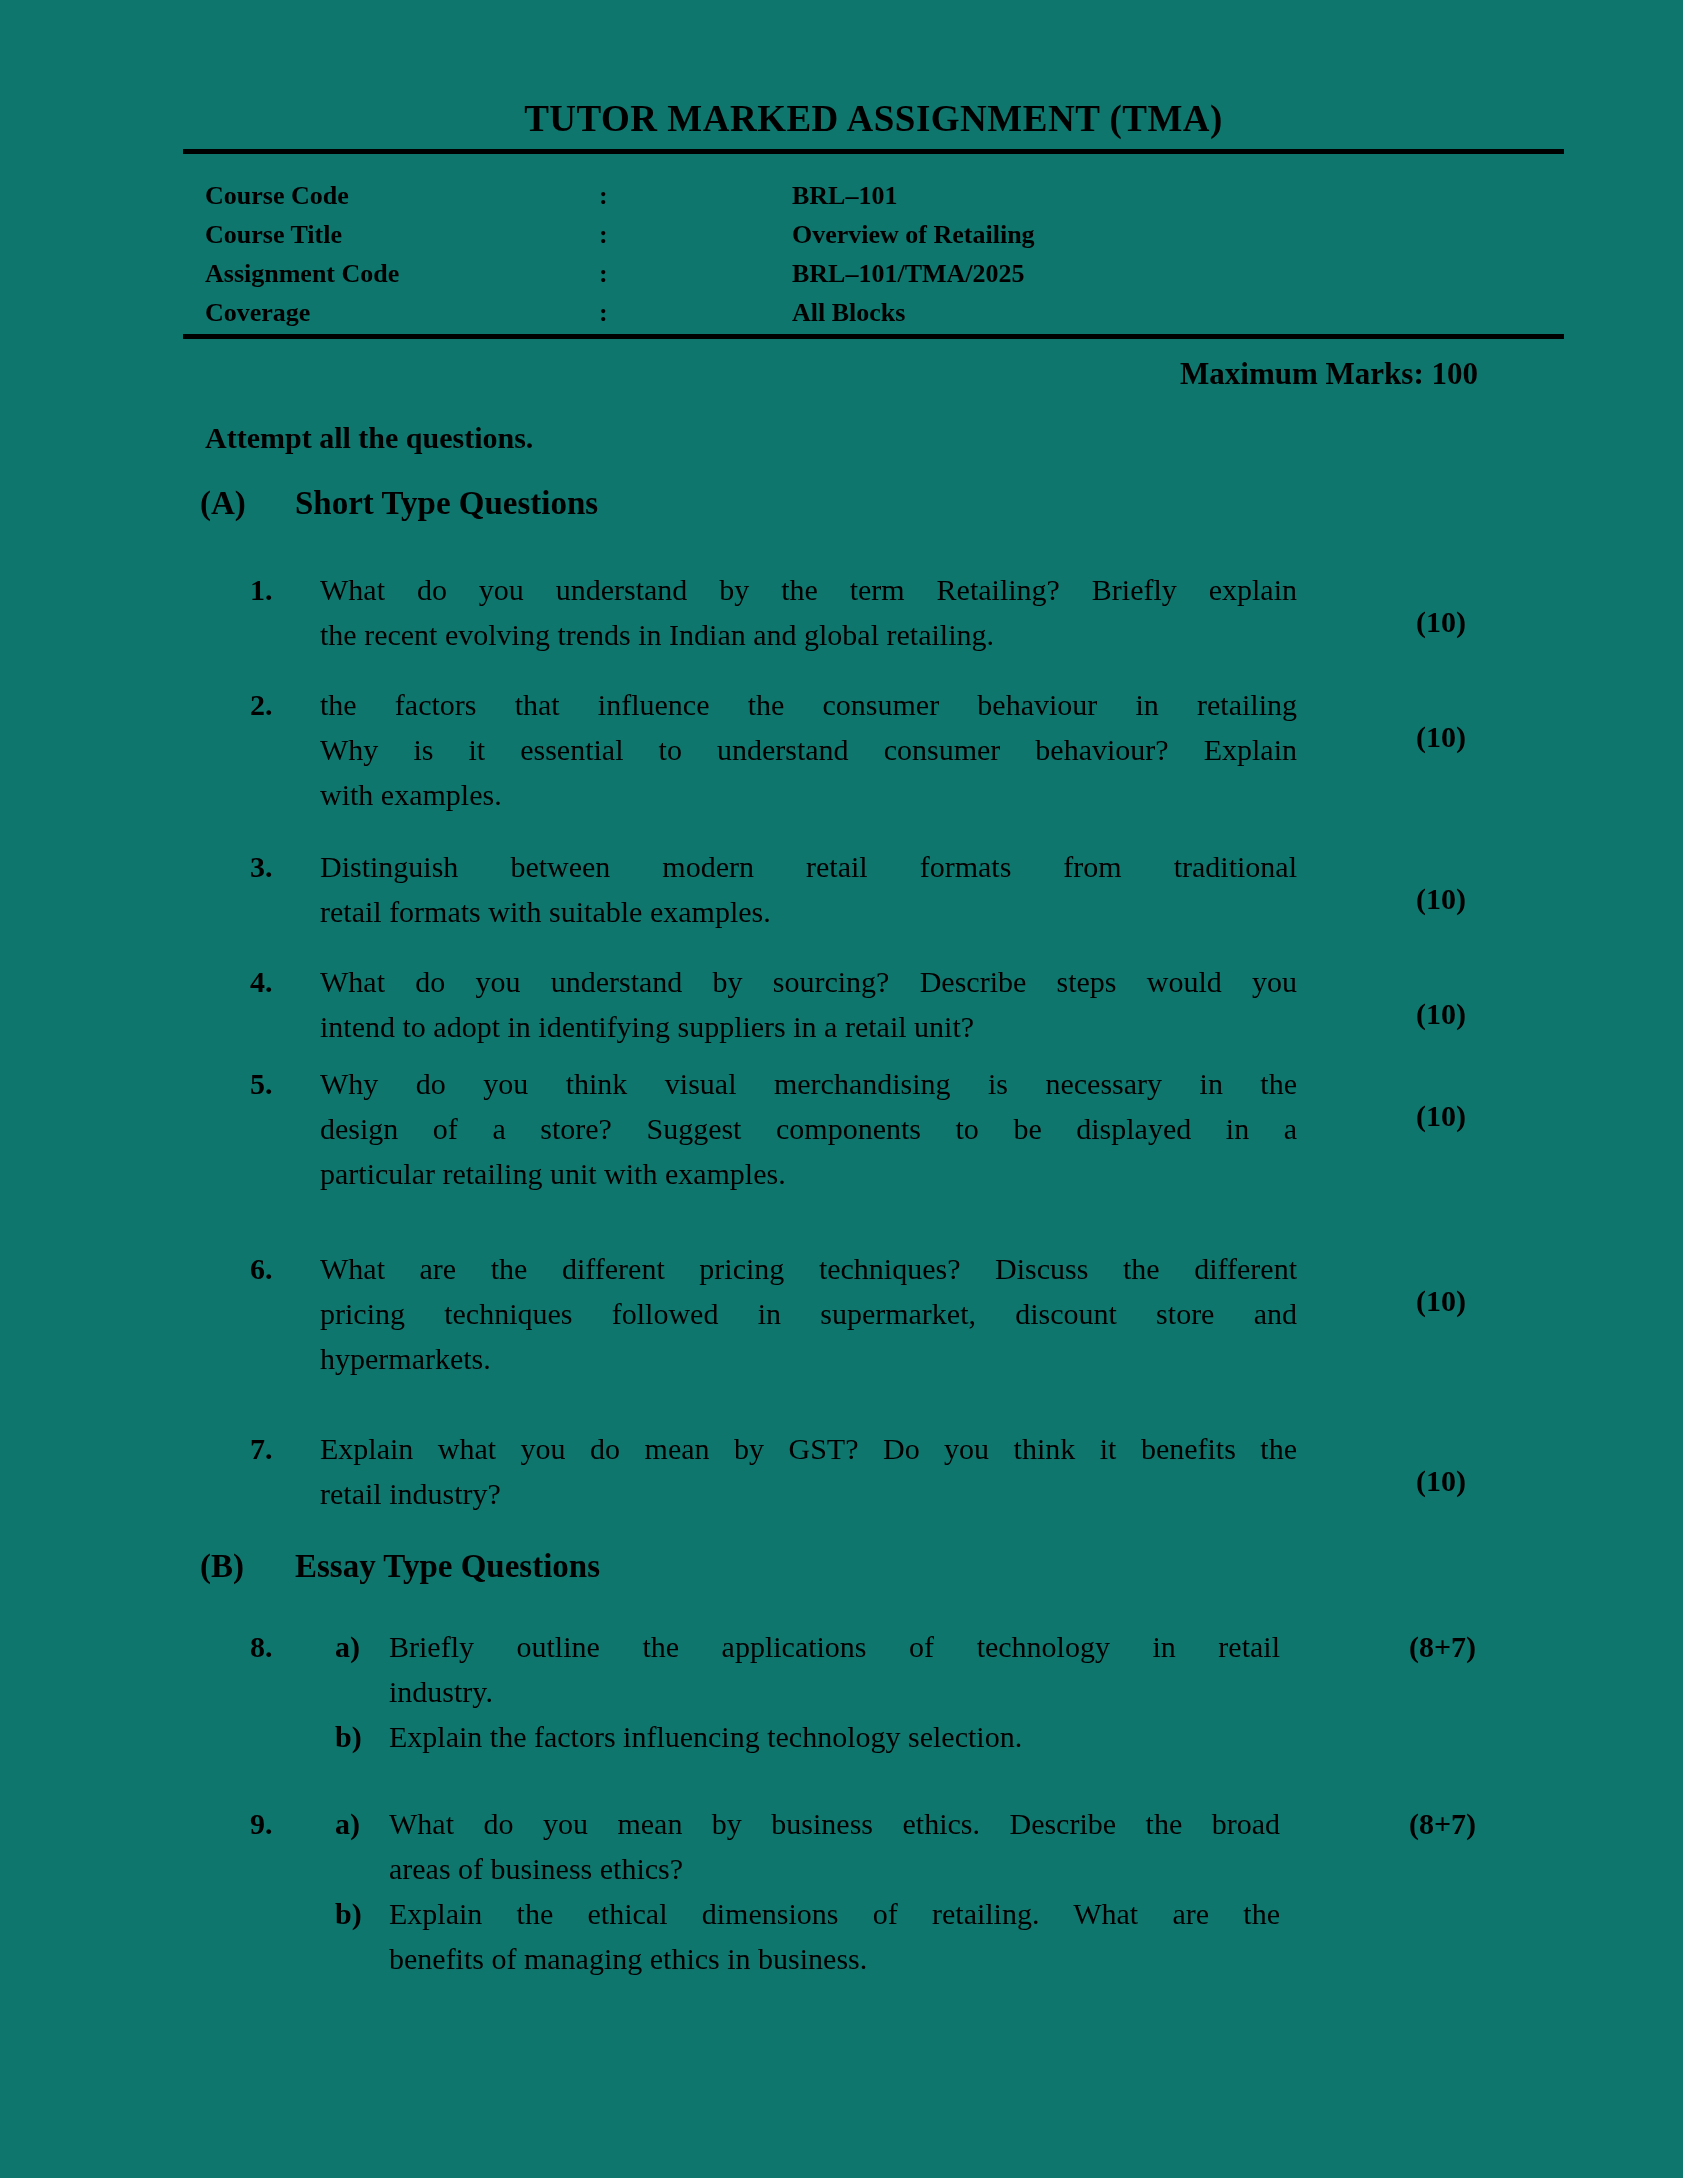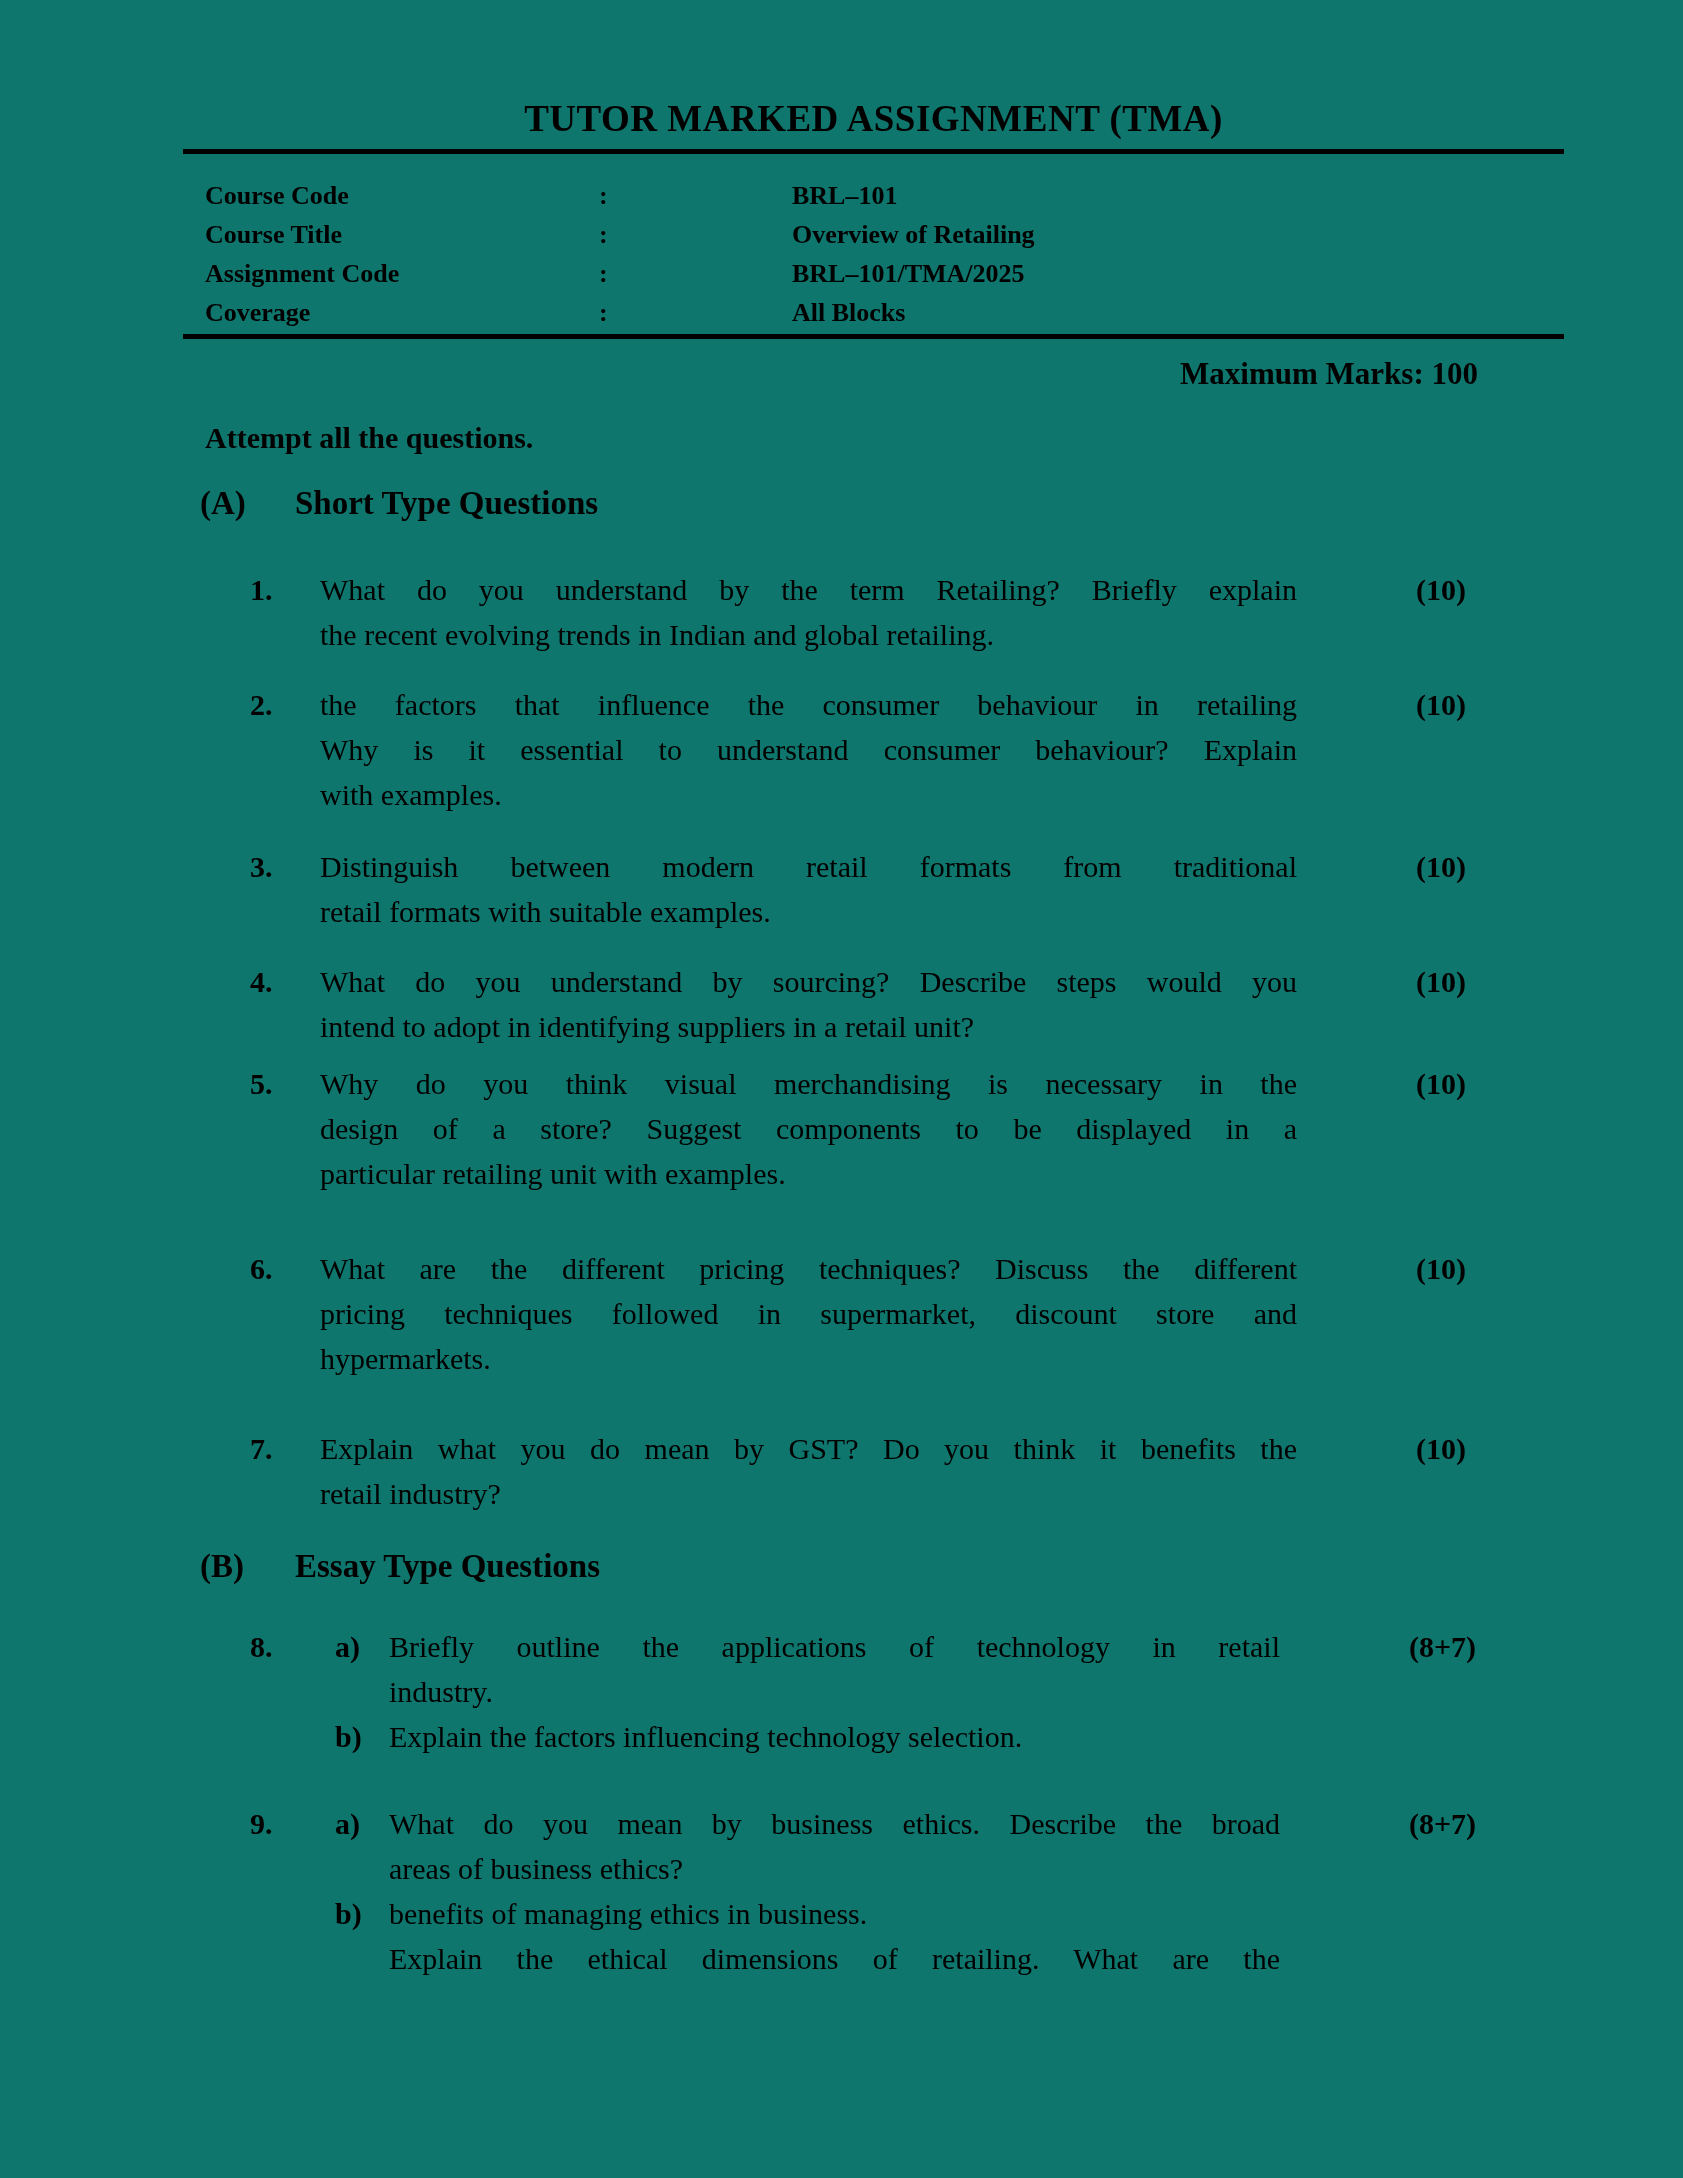--- a/index.html
+++ b/index.html
@@ -68,21 +68,21 @@
 
   .sq {
     display: grid;
     grid-template-columns: 137px 977px 1fr;
     align-items: start;
     font-size: 30px;
     line-height: 45px;
   }
   .sq .num { padding-left: 67px; font-weight: 700; }
   .marks { font-weight: 700; }
-  .sq .marks { padding-left: 119px; }
+  .sq .marks { padding-left: 119px; margin-top: 32px; }
 
   .eq { font-size: 30px; line-height: 45px; }
   .erow {
     display: grid;
     grid-template-columns: 137px 69px 891px 1fr;
     align-items: start;
   }
   .erow .num { padding-left: 67px; font-weight: 700; }
   .erow .letter { padding-left: 15px; font-weight: 700; }
   .erow .marks { padding-left: 129px; }
@@ -242,22 +242,22 @@
         <div class="etext">
           <div class="line j">What do you mean by business ethics.  Describe the broad</div>
           <div class="line l">areas of business ethics?</div>
         </div>
         <div class="marks">(8+7)</div>
       </div>
       <div class="erow">
         <div class="num"></div>
         <div class="letter">b)</div>
         <div class="etext">
+          <div class="line j">Explain the ethical dimensions of retailing. What are the</div>
           <div class="line l">benefits of managing ethics in business.</div>
-          <div class="line j">Explain the ethical dimensions of retailing. What are the</div>
         </div>
         <div class="marks"></div>
       </div>
     </div>
 
   </div>
 </div>
 
 
 </body></html>

